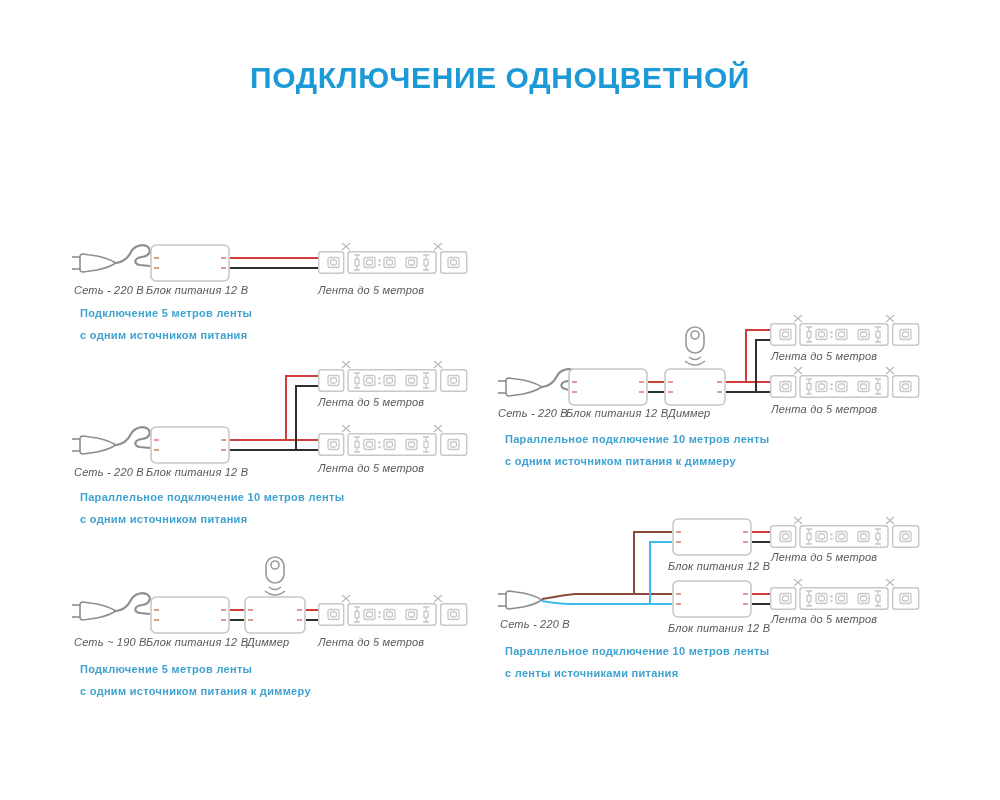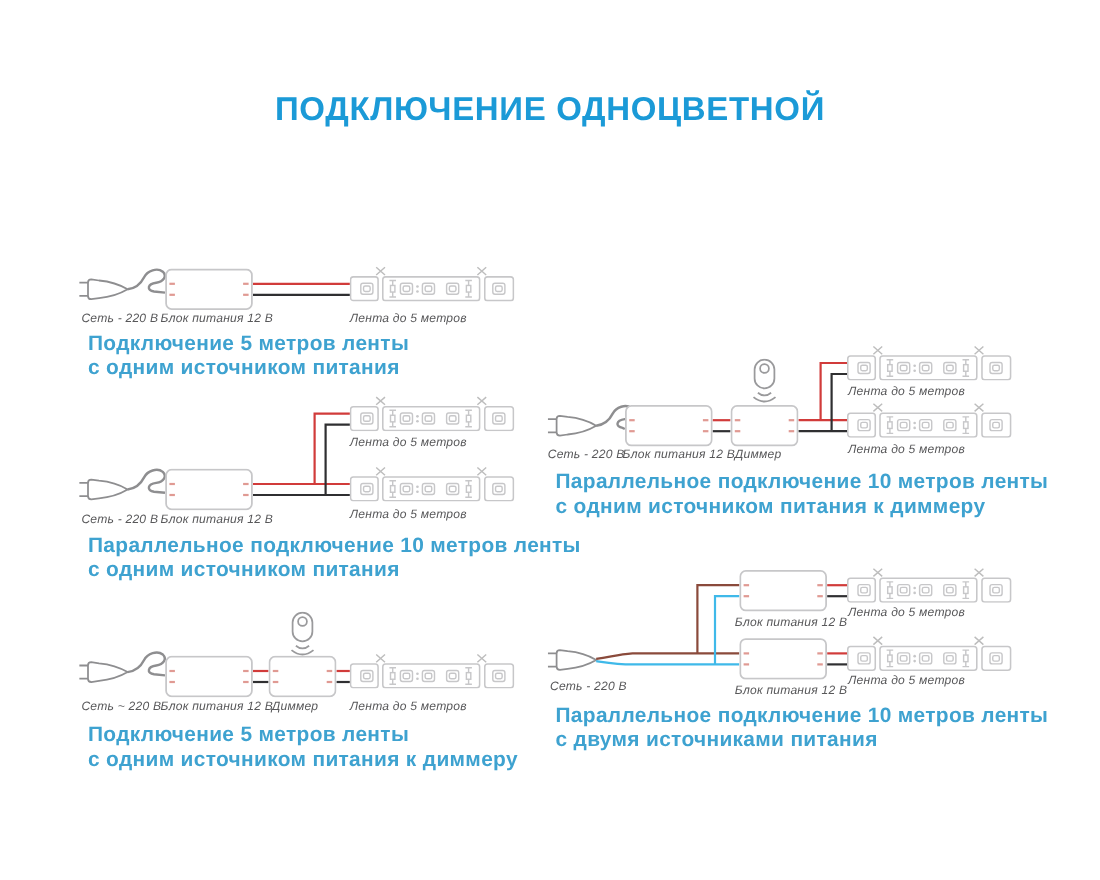--- a/index.html
+++ b/index.html
@@ -1,22 +1,22 @@
 <!DOCTYPE html>
 <html><head>
 <meta charset="utf-8">
 <style>
   html,body{margin:0;padding:0;background:#ffffff;}
   .page{position:relative;width:1000px;height:800px;background:#ffffff;overflow:hidden;
         font-family:"Liberation Sans",sans-serif;}
   .title{position:absolute;left:0;top:58px;width:1000px;text-align:center;
-         color:#1b9ad7;font-weight:bold;font-size:30px;line-height:39px;letter-spacing:.6px;margin-top:22px;}
+         color:#1b9ad7;font-weight:bold;font-size:30px;line-height:39px;letter-spacing:.6px;}
   .art{position:absolute;left:0;top:0;}
   .lbl{position:absolute;font-size:11px;color:#58585a;letter-spacing:.2px;white-space:nowrap;font-style:italic;}
-  .cap{position:absolute;font-size:19px;font-weight:bold;color:#3ea2d0;
+  .cap{position:absolute;font-size:11px;font-weight:bold;color:#3ea2d0;
        letter-spacing:.3px;line-height:22px;white-space:nowrap;}
   .wire{fill:none;stroke-width:2;}
   .wire-red{stroke:#d13b3a;}
   .wire-black{stroke:#2f2f31;}
   .wire-brown{stroke:#8a4a3b;}
   .wire-blue{stroke:#3fb9e9;}
   .wire-gray{fill:none;stroke:#8e8e90;stroke-width:2.2;}
 </style>
 </head>
 <body>
@@ -181,21 +181,21 @@
 
   <div class="lbl" style="left:318px;top:396px">Лента до 5 метров</div>
   <div class="lbl" style="left:74px;top:466px">Сеть - 220 В</div>
   <div class="lbl" style="left:146px;top:466px">Блок питания 12 В</div>
   <div class="lbl" style="left:318px;top:462px">Лента до 5 метров</div>
   <div class="cap" style="left:80px;top:486px">
     <div>Параллельное подключение 10 метров ленты</div>
     <div>с одним источником питания</div>
   </div>
 
-  <div class="lbl" style="left:74px;top:636px">Сеть ~ 220 В</div>
+  <div class="lbl" style="left:74px;top:636px">Сеть ~ 190 В</div>
   <div class="lbl" style="left:146px;top:636px">Блок питания 12 В</div>
   <div class="lbl" style="left:247px;top:636px">Диммер</div>
   <div class="lbl" style="left:318px;top:636px">Лента до 5 метров</div>
   <div class="cap" style="left:80px;top:658px">
     <div>Подключение 5 метров ленты</div>
     <div>с одним источником питания к диммеру</div>
   </div>
 
   <div class="lbl" style="left:771px;top:350px">Лента до 5 метров</div>
   <div class="lbl" style="left:498px;top:407px">Сеть - 220 В</div>
@@ -207,16 +207,16 @@
     <div>с одним источником питания к диммеру</div>
   </div>
 
   <div class="lbl" style="left:771px;top:551px">Лента до 5 метров</div>
   <div class="lbl" style="left:668px;top:560px">Блок питания 12 В</div>
   <div class="lbl" style="left:500px;top:618px">Сеть - 220 В</div>
   <div class="lbl" style="left:771px;top:613px">Лента до 5 метров</div>
   <div class="lbl" style="left:668px;top:622px">Блок питания 12 В</div>
   <div class="cap" style="left:505px;top:640px">
     <div>Параллельное подключение 10 метров ленты</div>
-    <div>с двумя источниками питания</div>
+    <div>с ленты источниками питания</div>
   </div>
 
 </div>
 
 </body></html>

